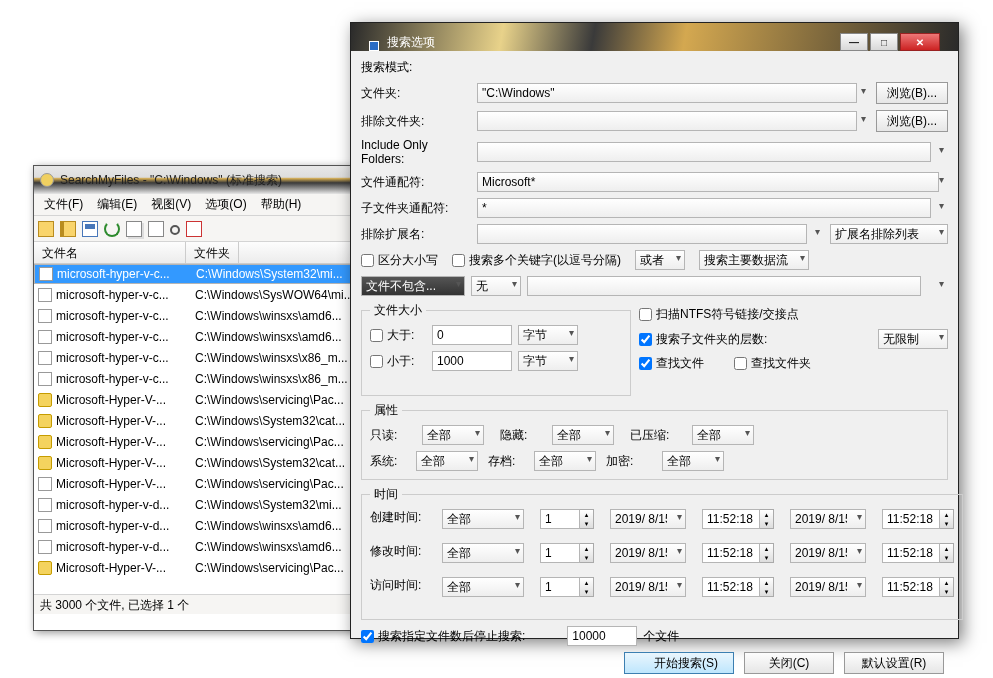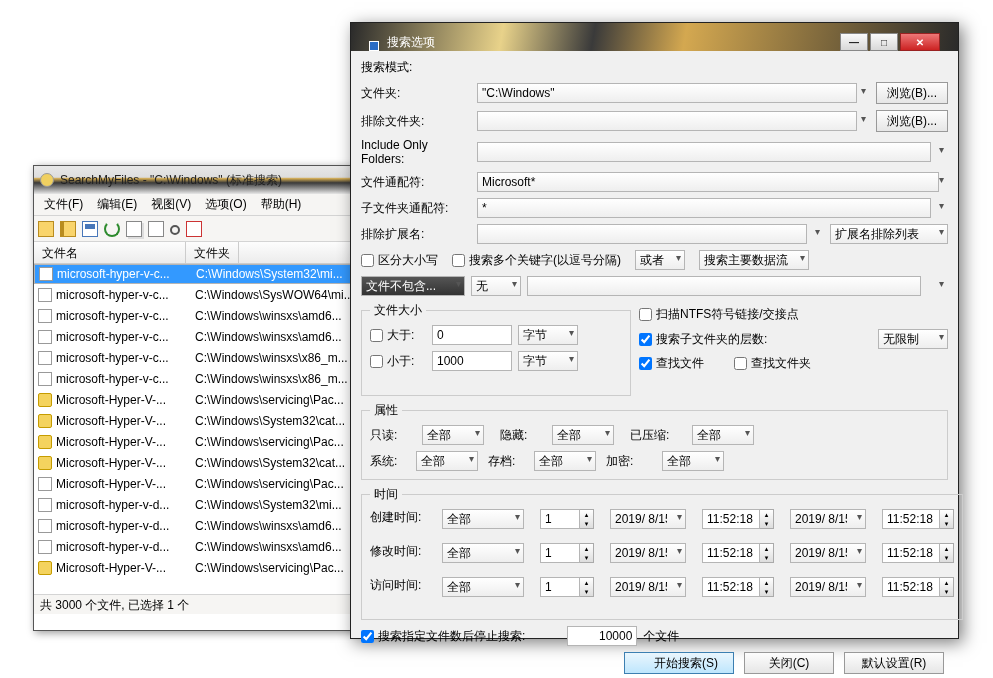--- a/index.html
+++ b/index.html
@@ -384,21 +384,21 @@
           </div>
         </div>
     </fieldset>
 
     <div class="form-row" style="margin-top:4px">
       <label class="chk">
           <input type="checkbox" checked="" style="">
           <span>搜索指定文件数后停止搜索:</span>
         </label>
       <span style="width:30px"></span>
-      <input class="txt" style="width: 70px; text-align: right;" value="10000">
+      <input class="txt" style="width: 70px; " value="10000">
       <span>个文件</span>
     </div>
 
     <div class="dlg-buttons">
       <button class="btn primary" style="width:110px">开始搜索(S)</button>
       <button class="btn" style="width:90px">关闭(C)</button>
       <button class="btn" style="width:100px">默认设置(R)</button>
     </div>
   </div>
 </div>

